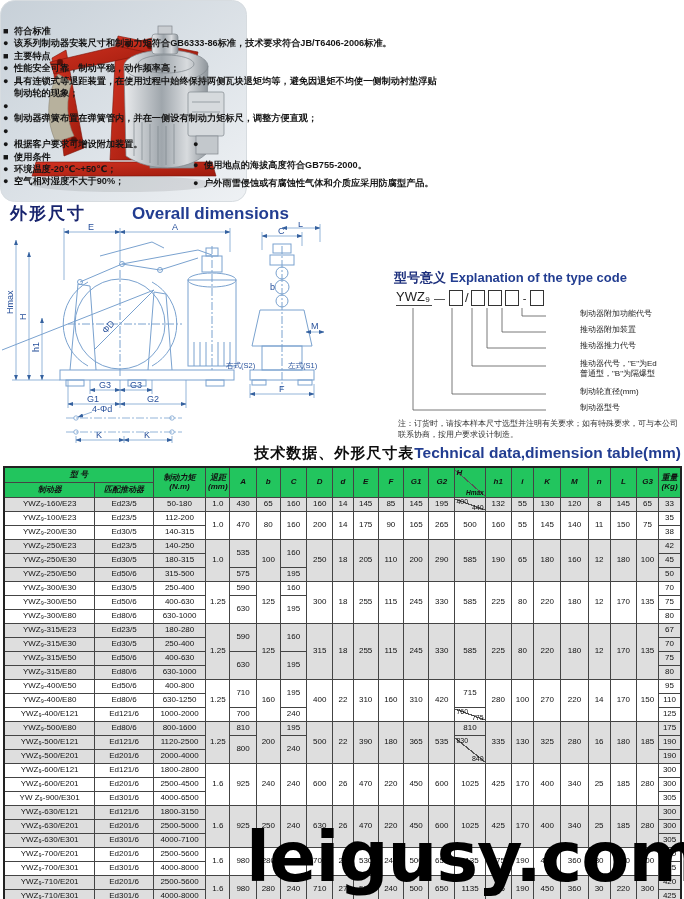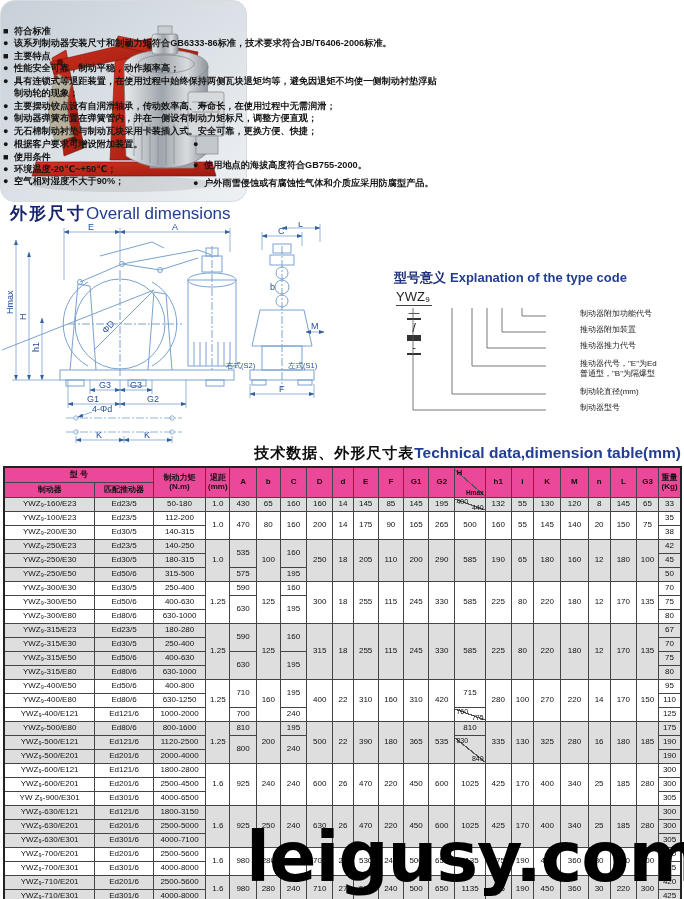--- a/index.html
+++ b/index.html
@@ -16,46 +16,46 @@
   .feat-right{width:244px;}
   .feat-right .feat-line:nth-child(2){margin-top:8px;}
   .feat-right .feat-line:nth-child(3){margin-top:6px;}
 
   
   .photo{left:437px;top:4px;width:247px;height:202px;margin:0;padding:0;}
 
   
   .dims-title{left:10px;top:202px;white-space:nowrap;}
   .dims-title .zh{font-size:17px;font-weight:bold;color:#18246e;letter-spacing:2px;}
-  .dims-title .en{font-size:17px;font-weight:normal;color:#223d91;}
+  .dims-title .en{font-size:17px;font-weight:bold;color:#223d91;margin-left:46px;}
   .dims-svg{position:absolute;left:2px;top:222px;}
   .dims-svg text{font-family:"Liberation Sans",sans-serif;fill:#27509b;}
 
   
   .typecode{left:394px;top:268px;width:290px;height:176px;}
   .tc-title .zh{font-size:13px;font-weight:bold;color:#1c2f7c;}
   .tc-title .en{font-size:13px;font-weight:bold;color:#223d91;margin-left:4px;}
-  .code-row{position:absolute;left:2px;top:21px;display:flex;align-items:center;height:17px;flex-direction:column;}
+  .code-row{position:absolute;left:2px;top:21px;display:flex;align-items:center;height:17px;}
   .code-prefix{font-size:13px;color:#222;border-bottom:1px solid #444;padding:0 2px 1px 0;}
   .code-dash{font-size:11px;margin:0 2px;color:#222;}
   .code-box{width:12px;height:14px;border:1px solid #333;margin:0 1.5px;display:inline-block;}
   .code-slash{font-size:13px;margin:0 1px;color:#222;}
   .callouts{position:absolute;left:2px;top:40px;}
   .tc-label{position:absolute;left:154px;font-size:8px;color:#222;white-space:pre-line;line-height:9.5px;margin-left:32px;}
   .tc-note{position:absolute;left:4px;top:150px;width:282px;font-size:8px;line-height:11px;color:#333;margin:0;}
 
   
   .tech-title{left:3px;top:444px;width:678px;display:flex;justify-content:flex-end;align-items:baseline;}
   .tech-title .zh{font-size:15px;font-weight:bold;color:#0d0d0d;letter-spacing:1px;}
   .tech-title .en{font-size:15.5px;font-weight:bold;color:#223d91;}
   .tech-table-wrap{left:3px;top:466px;}
   table{border-collapse:collapse;table-layout:fixed;width:679px;border:2px solid #222;}
   th,td{border:1px solid #444;text-align:center;vertical-align:middle;padding:0;
         font-size:8px;line-height:1.05;overflow:hidden;}
-  thead th{height:14px;background:#ec4899;font-weight:bold;}
+  thead th{height:14px;background:#22c55e;font-weight:bold;font-style:italic;}
   thead{border-bottom:1.5px solid #222;}
   td{height:13px;background:#fff;}
   tr.shade td{background:#dedede;}
   .pre{white-space:pre-line;}
   td.diag,th.diag{padding:0;}
   .dwrap{position:relative;width:100%;
      background:linear-gradient(to top right,transparent calc(50% - 0.6px),#555 calc(50% - 0.6px),#555 calc(50% + 0.6px),transparent calc(50% + 0.6px));}
   .da{position:absolute;left:1px;top:-1px;font-size:7px;}
   .db{position:absolute;right:1px;bottom:-1px;font-size:7px;}
   th .da{font-size:8px;font-weight:bold;}
@@ -85,29 +85,27 @@
       <div class="feat-line">
         <span class="mark">●</span>
         <span class="txt">性能安全可靠，制动平稳，动作频率高；</span>
       </div>
       <div class="feat-line">
         <span class="mark">●</span>
         <span class="txt">具有连锁式等退距装置，在使用过程中始终保持两侧瓦块退矩均等，避免因退矩不均使一侧制动衬垫浮贴制动轮的现象；</span>
       </div>
       <div class="feat-line">
         <span class="mark">●</span>
-        <span class="txt">主要摆动铰点设有自润滑轴承，传动效率高、寿命长，在使用过程中无需润滑；</span>
       </div>
       <div class="feat-line">
         <span class="mark">●</span>
         <span class="txt">制动器弹簧布置在弹簧管内，并在一侧设有制动力矩标尺，调整方便直观；</span>
       </div>
       <div class="feat-line">
         <span class="mark">●</span>
-        <span class="txt">无石棉制动衬垫与制动瓦块采用卡装插入式。安全可靠，更换方便、快捷；</span>
       </div>
     </div>
   <div class="feat-cols">
     <div class="feat-left">
         <div class="feat-line">
           <span class="mark">●</span>
           <span class="txt">根据客户要求可增设附加装置。</span>
         </div>
         <div class="feat-line">
           <span class="mark">■</span>
@@ -338,20 +336,21 @@
       <polyline points="17,0 17,102 150,102"></polyline>
     </g>
   </svg>
   <div class="tc-label" style="top:41px">制动器附加功能代号</div>
   <div class="tc-label" style="top:57px">推动器附加装置</div>
   <div class="tc-label" style="top:73px">推动器推力代号</div>
   <div class="tc-label" style="top:91px">推动器代号，"E"为Ed
 普通型，"B"为隔爆型</div>
   <div class="tc-label" style="top:119px">制动轮直径(mm)</div>
   <div class="tc-label" style="top:135px">制动器型号</div>
+  <p class="tc-note">注：订货时，请按本样本尺寸选型并注明有关要求；如有特殊要求，可与本公司联系协商，按用户要求设计制造。</p>
 </section>
 
 <div class="tech-title" style="position:absolute;">
   <span class="zh">技术数据、外形尺寸表</span>
   <span class="en">Technical data,dimension table(mm)</span>
 </div>
 <section class="tech-table-wrap">
   <table id="techtable">
       <colgroup>
         <col style="width: 90px;">
@@ -456,21 +455,21 @@
           <td rowspan="2">14</td>
           <td rowspan="2">175</td>
           <td rowspan="2">90</td>
           <td rowspan="2">165</td>
           <td rowspan="2">265</td>
           <td rowspan="2">500</td>
           <td rowspan="2">160</td>
           <td rowspan="2">55</td>
           <td rowspan="2">145</td>
           <td rowspan="2">140</td>
-          <td rowspan="2">20</td>
+          <td rowspan="2">11</td>
           <td rowspan="2">150</td>
           <td rowspan="2">75</td>
           <td>35</td>
         </tr>
         <tr>
           <td>YWZ₉-200/E30</td>
           <td>Ed30/5</td>
           <td>140-315</td>
           <td>38</td>
         </tr>

